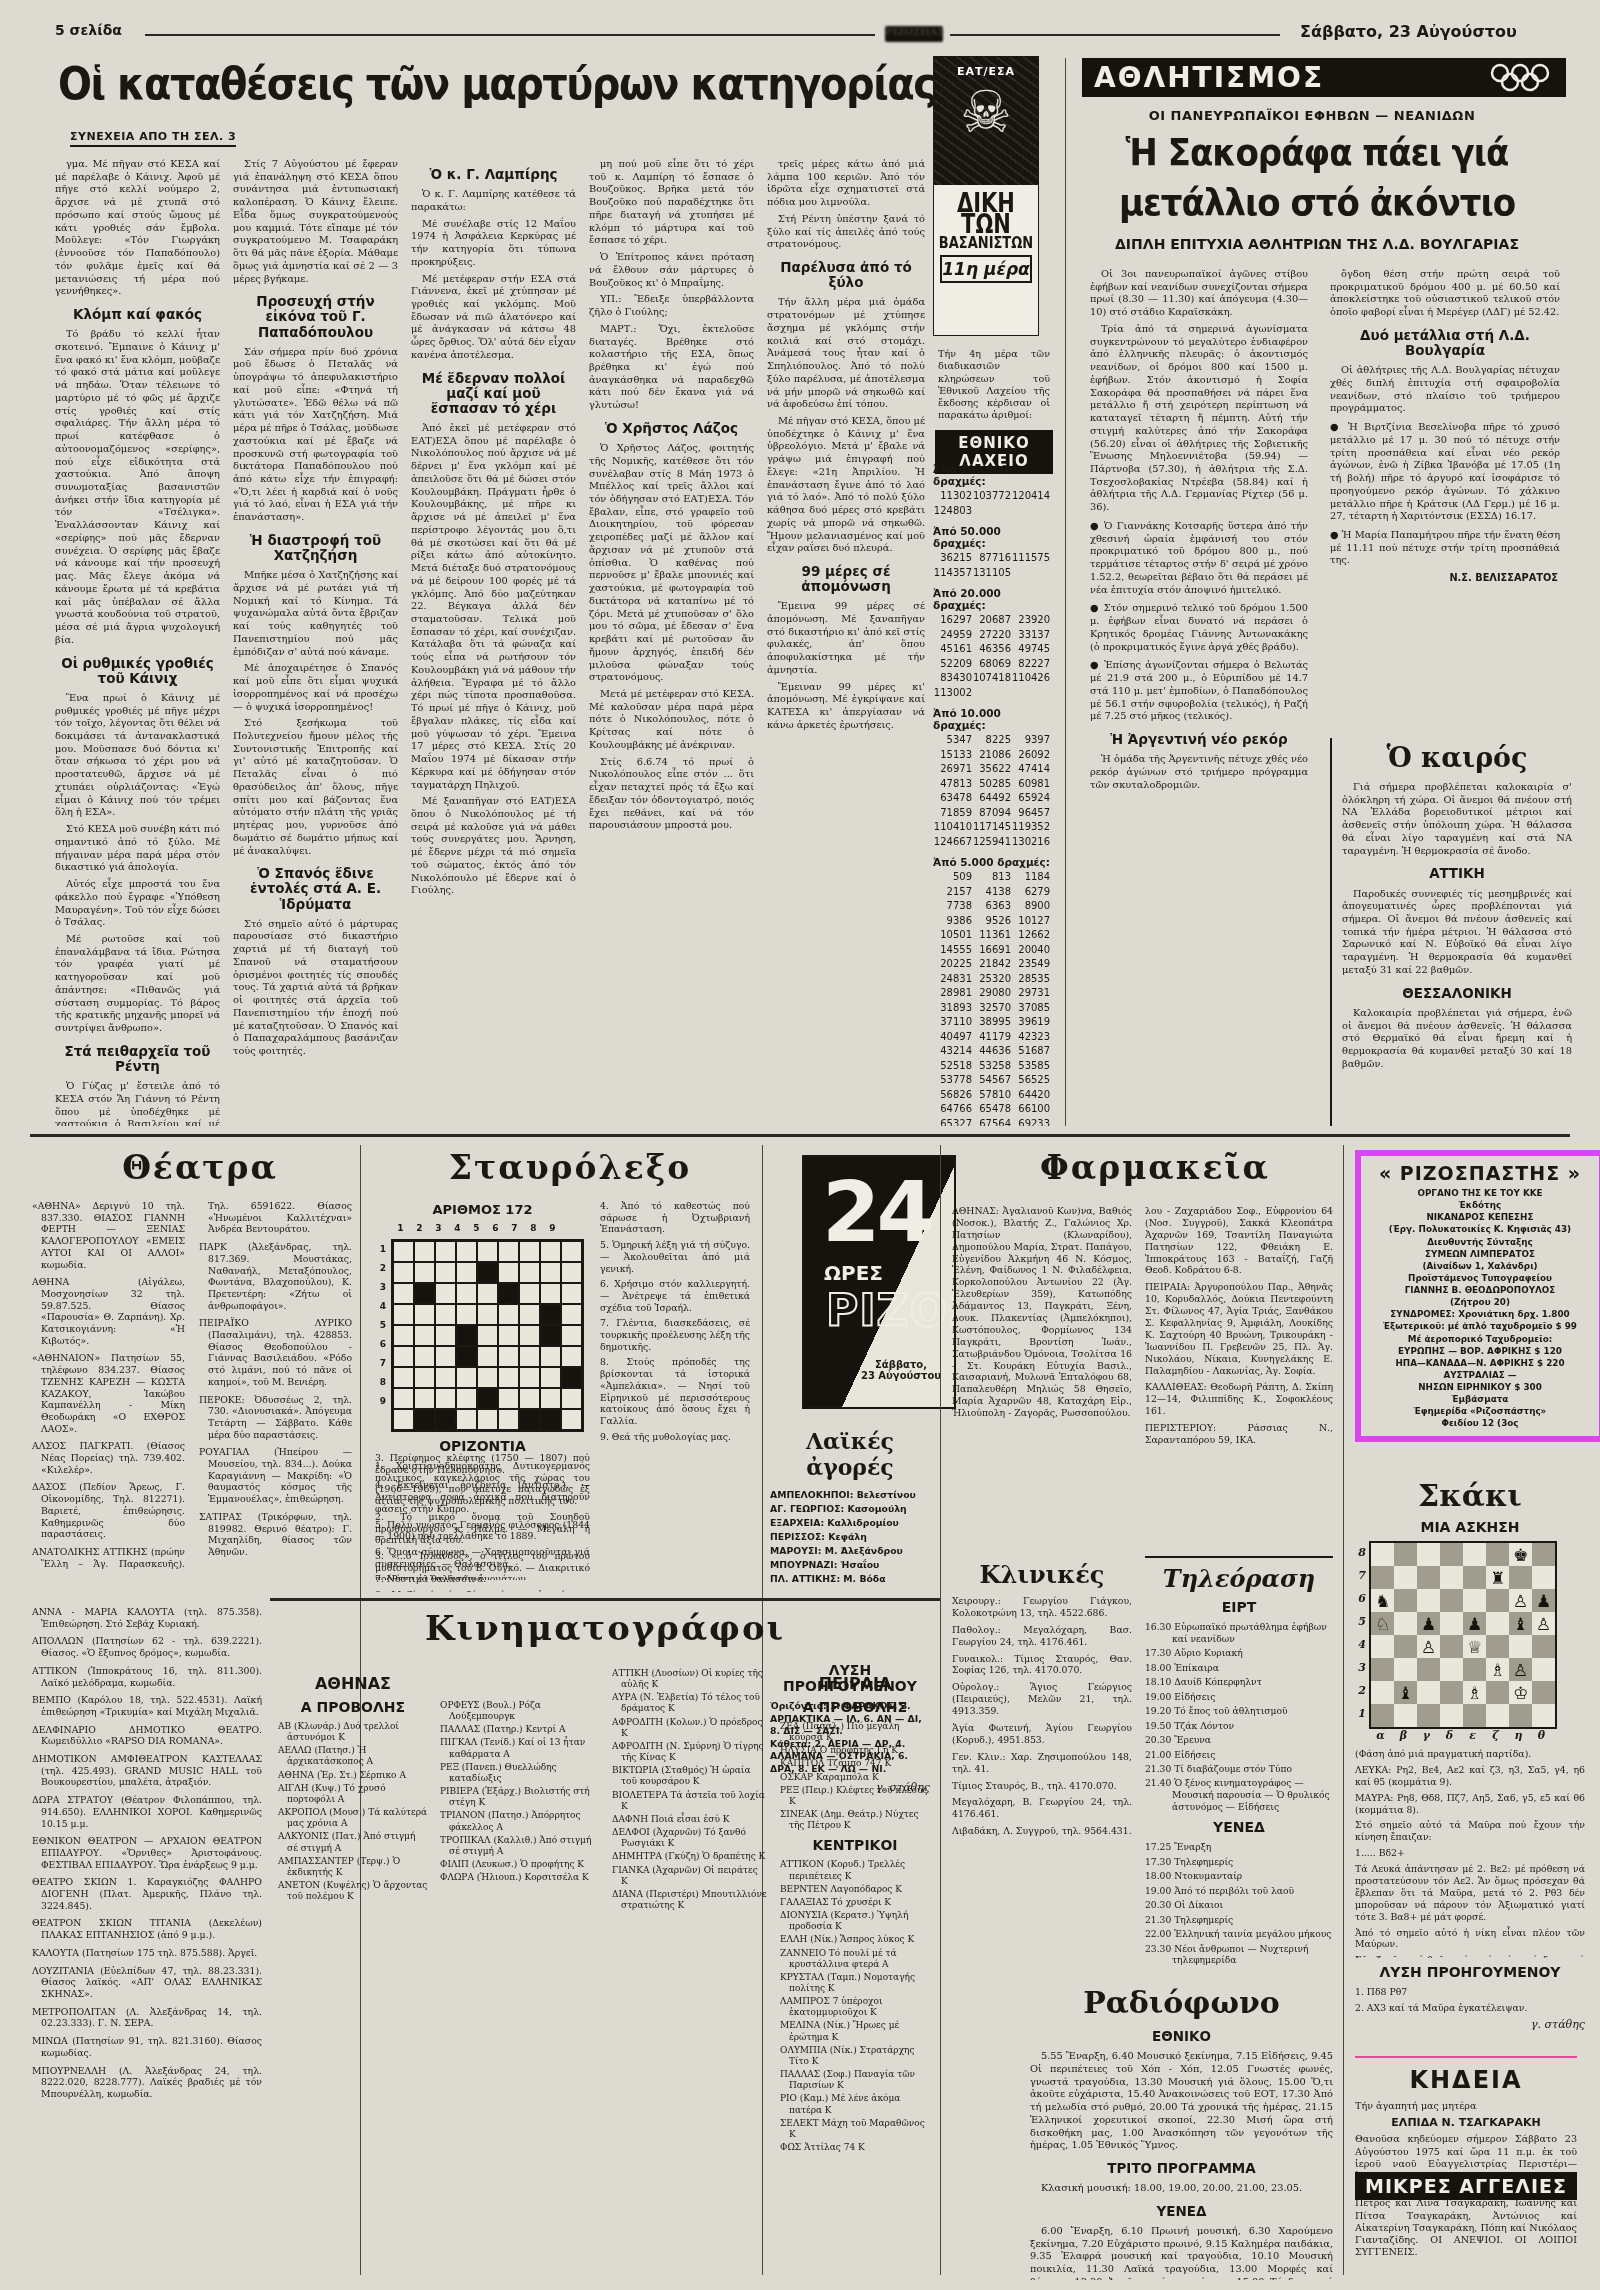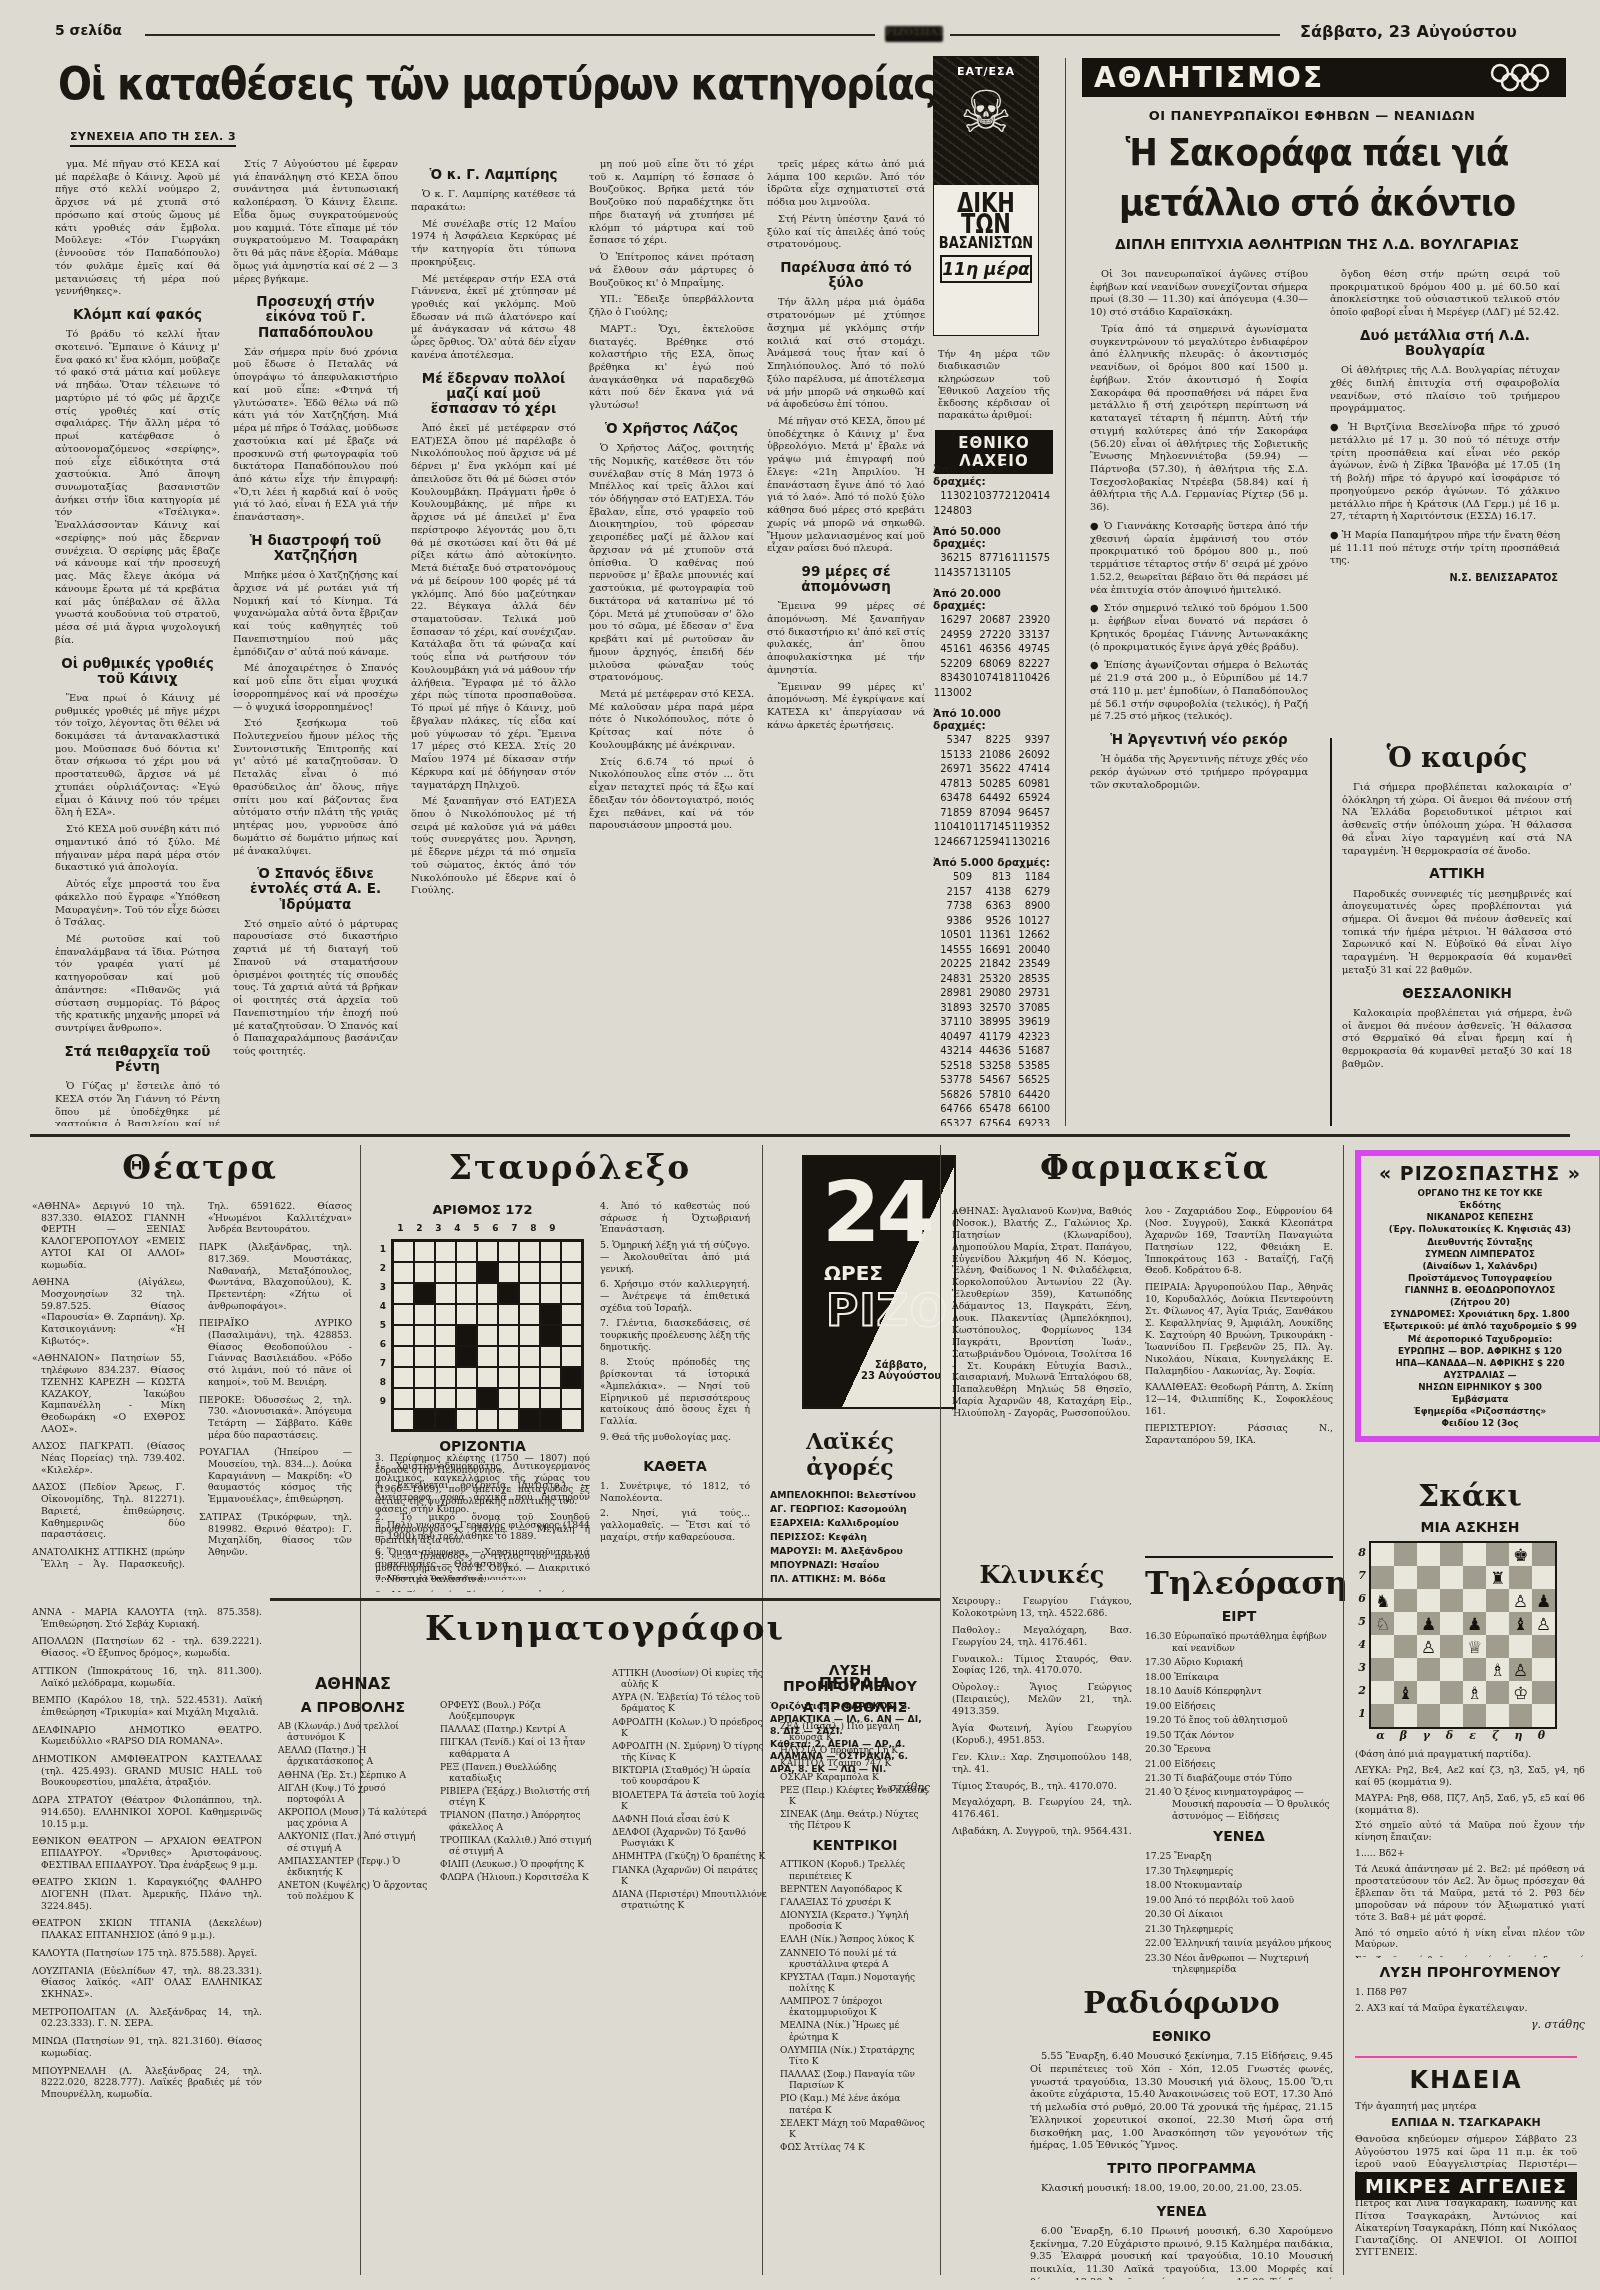--- a/index.html
+++ b/index.html
@@ -422,27 +422,20 @@
       </div>
   </div>
   <div class="abs col" style="left:600px;top:1200px;width:150px;height:250px;">
       <div class="clue-item">4. Ἀπό τό καθεστώς πού σάρωσε ἡ Ὀχτωβριανή Ἐπανάσταση.</div>
       <div class="clue-item">5. Ὁμηρική λέξη γιά τή σύζυγο. — Ἀκολουθεῖται ἀπό μιά γενική.</div>
       <div class="clue-item">6. Χρήσιμο στόν καλλιεργητή. — Ἀνέτρεψε τά ἐπιθετικά σχέδια τοῦ Ἰσραήλ.</div>
       <div class="clue-item">7. Γλέντια, διασκεδάσεις, σέ τουρκικῆς προέλευσης λέξη τῆς δημοτικῆς.</div>
       <div class="clue-item">8. Στούς πρόποδές της βρίσκονται τά ἱστορικά «Ἀμπελάκια». — Νησί τοῦ Εἰρηνικοῦ μέ περισσότερους κατοίκους ἀπό ὅσους ἔχει ἡ Γαλλία.</div>
       <div class="clue-item">9. Θεά τῆς μυθολογίας μας.</div>
     </div>
-  <div class="abs" style="left:600px;top:1452px;width:150px;">
-    <div class="mid-title">ΚΑΘΕΤΑ</div>
-    <div class="col" style="height:76px;">
-        <div class="clue-item">1. Συνέτριψε, τό 1812, τό Ναπολέοντα.</div>
-        <div class="clue-item">2. Νησί, γιά τούς... γαλλομαθεῖς. — Ἔτσι καί τό μαχαίρι, στήν καθαρεύουσα.</div>
-      </div>
-  </div>
   <div class="abs col" style="left:375px;top:1452px;width:215px;height:140px;">
       <div class="clue-item">3. Περίφημος κλέφτης (1750 — 1807) πού ἔδρασε στήν Πελοπόννησο.</div>
       <div class="clue-item">4. Ἐκτείνεται ὁριζόντια (ἀντιστρ.). — Ἀντίστροφα σοφά ἀρχικά πού διατηροῦν φάσεις στήν Κύπρο.</div>
       <div class="clue-item">5. Πολύ γνωστός Γερμανός φιλόσοφος (1844 — 1900) πού τρελλάθηκε τό 1889.</div>
       <div class="clue-item">6. Ὅμοια σύμφωνα. — Χρησιμοποιοῦνται γιά συσκευασίες. — Θαλασσινά.</div>
       <div class="clue-item">7. Νόστιμα θαλασσινά.</div>
       <div class="clue-item">8. Μαζί μέ τό «δέν» γίνεται ἐπιφώνημα ἐκπλήξεως ἤ δυσπιστίας. — Τό κυριότερο νησί τῆς Ἰνδονησίας.</div>
     </div>
 
   <div class="abs vrule" style="left:762px;top:1145px;height:1130px;"></div>
@@ -500,21 +493,21 @@
         <div class="ph-item">Οὐρολογ.: Ἅγιος Γεώργιος (Πειραιεύς), Μελῶν 21, τηλ. 4913.359.</div>
         <div class="ph-item">Ἁγία Φωτεινή, Ἁγίου Γεωργίου (Κορυδ.), 4951.853.</div>
         <div class="ph-item">Γεν. Κλιν.: Χαρ. Ζησιμοπούλου 148, τηλ. 41.</div>
         <div class="ph-item">Τίμιος Σταυρός, Β., τηλ. 4170.070.</div>
         <div class="ph-item">Μεγαλόχαρη, Β. Γεωργίου 24, τηλ. 4176.461.</div>
         <div class="ph-item">Λιβαδάκη, Λ. Συγγροῦ, τηλ. 9564.431.</div>
       </div>
   </div>
 
   <div class="abs" style="left:1145px;top:1556px;width:188px;border-top:2px solid #1b1813;">
-    <div style="font-weight:700;font-size:32px;text-align:center;margin:6px 0 2px;">Τηλεόραση</div>
+    <div style="font-weight:700;font-size:24px;text-align:center;margin:6px 0 2px;font-style:italic;">Τηλεόραση</div>
     <div class="mid-title">ΕΙΡΤ</div>
     <div>
         <div class="tv-item">16.30 Εὐρωπαϊκό πρωτάθλημα ἐφήβων καί νεανίδων</div>
         <div class="tv-item">17.30 Αὔριο Κυριακή</div>
         <div class="tv-item">18.00 Ἐπίκαιρα</div>
         <div class="tv-item">18.10 Δαυίδ Κόπερφηλντ</div>
         <div class="tv-item">19.00 Εἰδήσεις</div>
         <div class="tv-item">19.20 Τό ἔπος τοῦ ἀθλητισμοῦ</div>
         <div class="tv-item">19.50 Τζάκ Λόντον</div>
         <div class="tv-item">20.30 Ἔρευνα</div>

